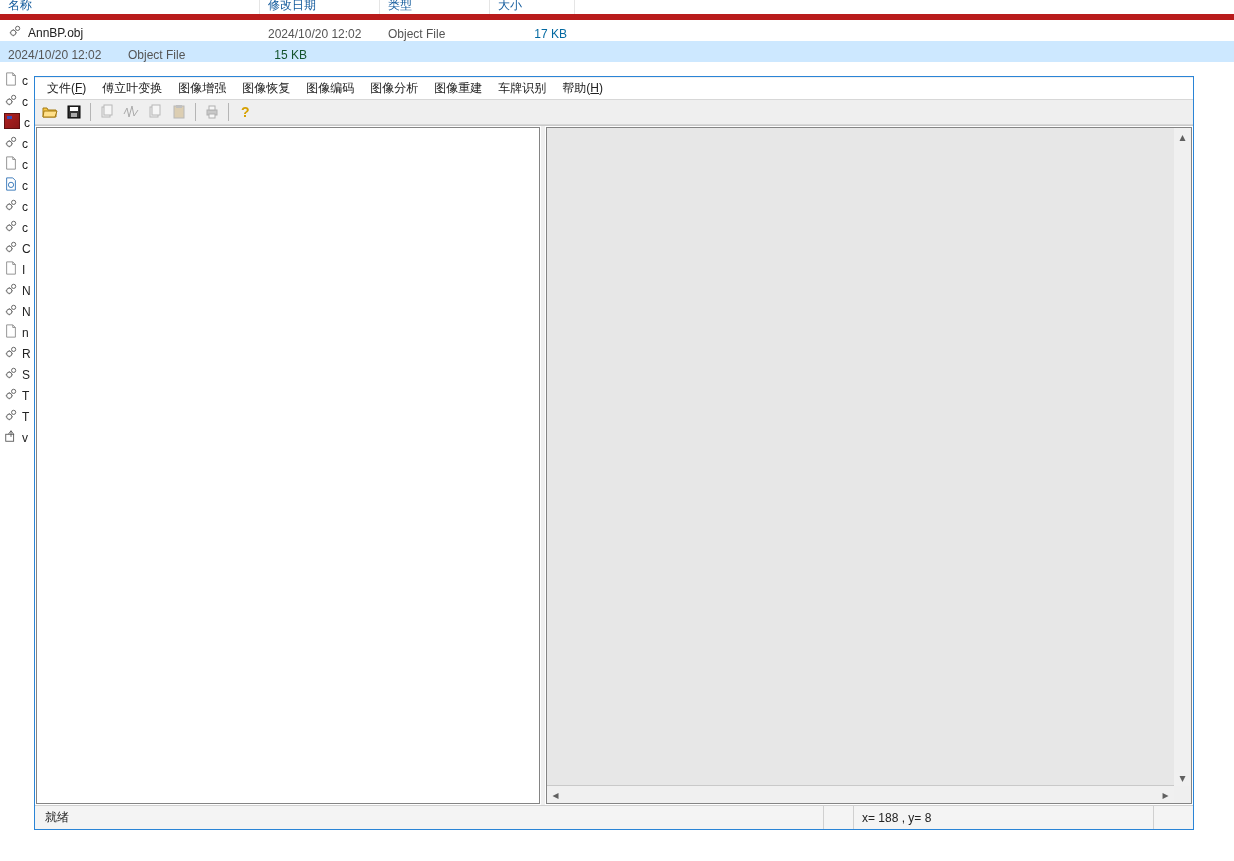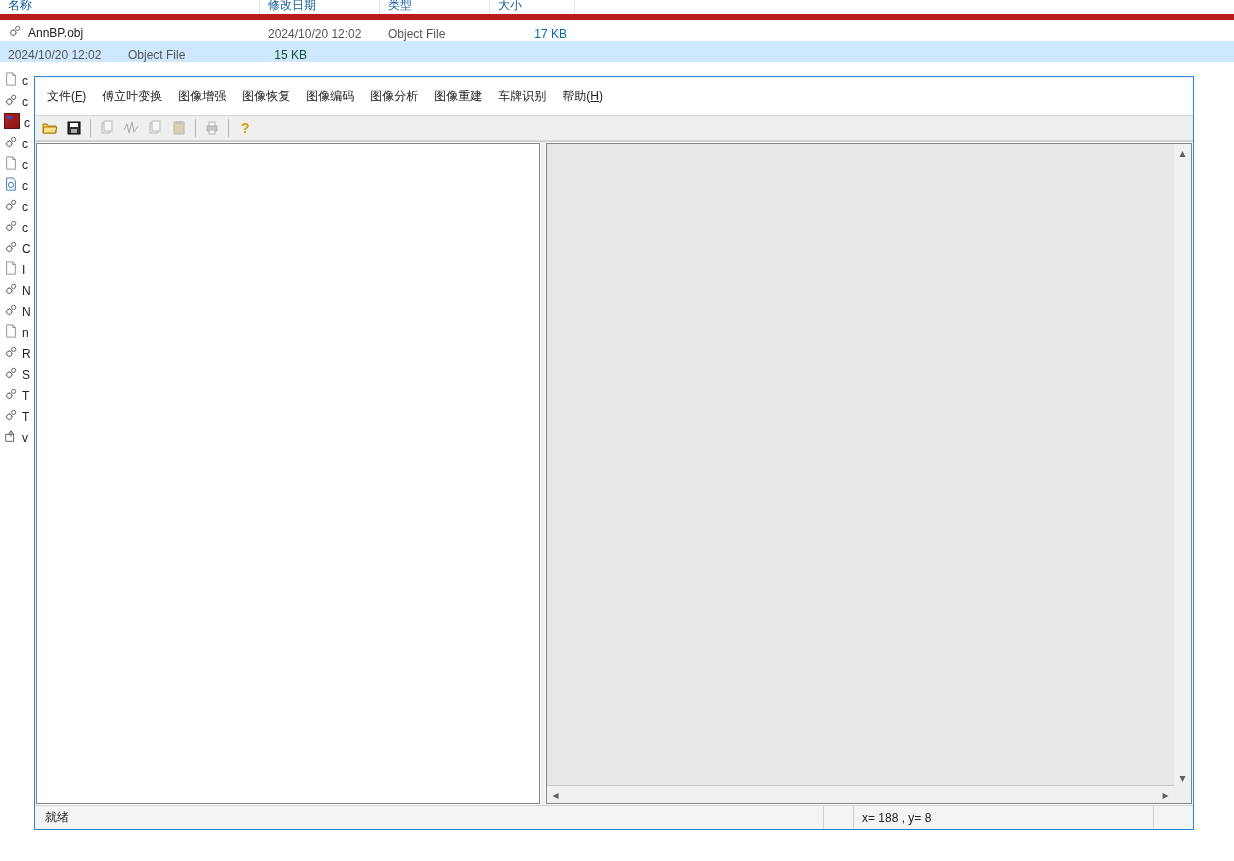--- a/index.html
+++ b/index.html
@@ -13,21 +13,21 @@
 .ex-cell{padding:0 8px;display:flex;align-items:center;gap:6px;overflow:hidden;white-space:nowrap}
 .file-icon{width:14px;height:14px;display:inline-block;flex-shrink:0}
 .ex-left-strip{position:absolute;left:0;top:70px;width:34px}
 .strip-row{height:21px;display:flex;align-items:center;gap:4px;padding-left:4px;overflow:hidden;white-space:nowrap}
 
 .appwin{position:absolute;left:34px;top:76px;width:1160px;height:754px;border:1px solid #2a84d6;background:#fff;display:flex;flex-direction:column}
 .titlebar{height:28px;background:#fff;display:flex;align-items:center;padding:0 4px 0 6px;gap:6px}
 .titlebar .title{flex:1;color:#000}
 .winbtn{width:45px;height:28px;display:flex;align-items:center;justify-content:center}
 .winbtn svg{width:10px;height:10px}
-.menubar{height:38px;background:#fff;display:flex;align-items:center;padding:0 4px;gap:0;border-top:1px solid #f0f0f0}
+.menubar{height:22px;background:#fff;display:flex;align-items:center;padding:0 4px;gap:0;border-top:1px solid #f0f0f0}
 .menuitem{padding:2px 8px}
 .toolbar{height:26px;background:#efefef;border-top:1px solid #d7d7d7;border-bottom:1px solid #d7d7d7;display:flex;align-items:center;padding:0 4px;gap:2px}
 .tbtn{width:22px;height:22px;display:flex;align-items:center;justify-content:center;border:1px solid transparent}
 .tbtn.disabled{opacity:.45}
 .tsep{width:1px;height:18px;background:#b5b5b5;margin:0 3px}
 .client{flex:1;display:flex;border-top:1px solid #c9c9c9;position:relative;background:#fff}
 .pane-left{width:504px;background:#fff;border:1px solid #848484;margin:1px;border-right:1px solid #848484}
 .splitter{width:4px;background:#efefef}
 .pane-right{flex:1;position:relative;margin:1px;border:1px solid #848484;background:#e7e7e7;display:flex;flex-direction:column}
 .pane-right .canvas{flex:1;background:#e7e7e7;border-bottom:1px solid #c9c9c9}

